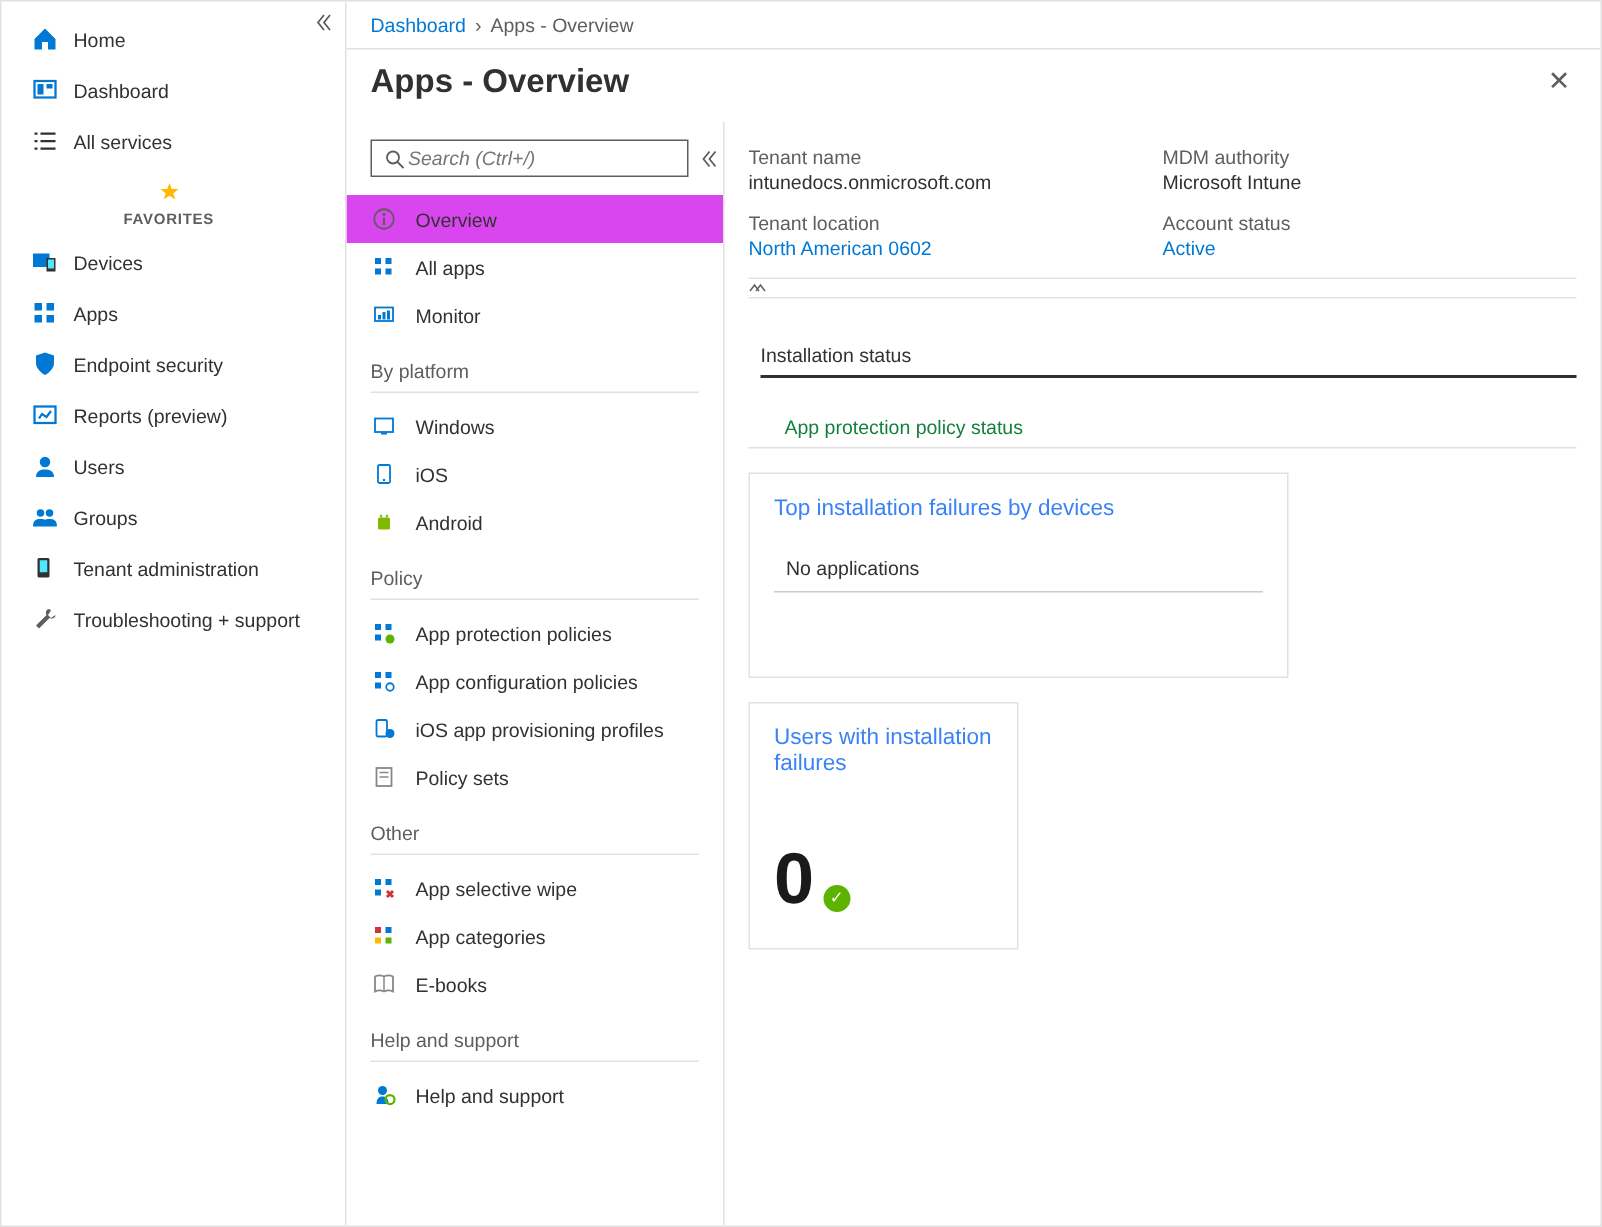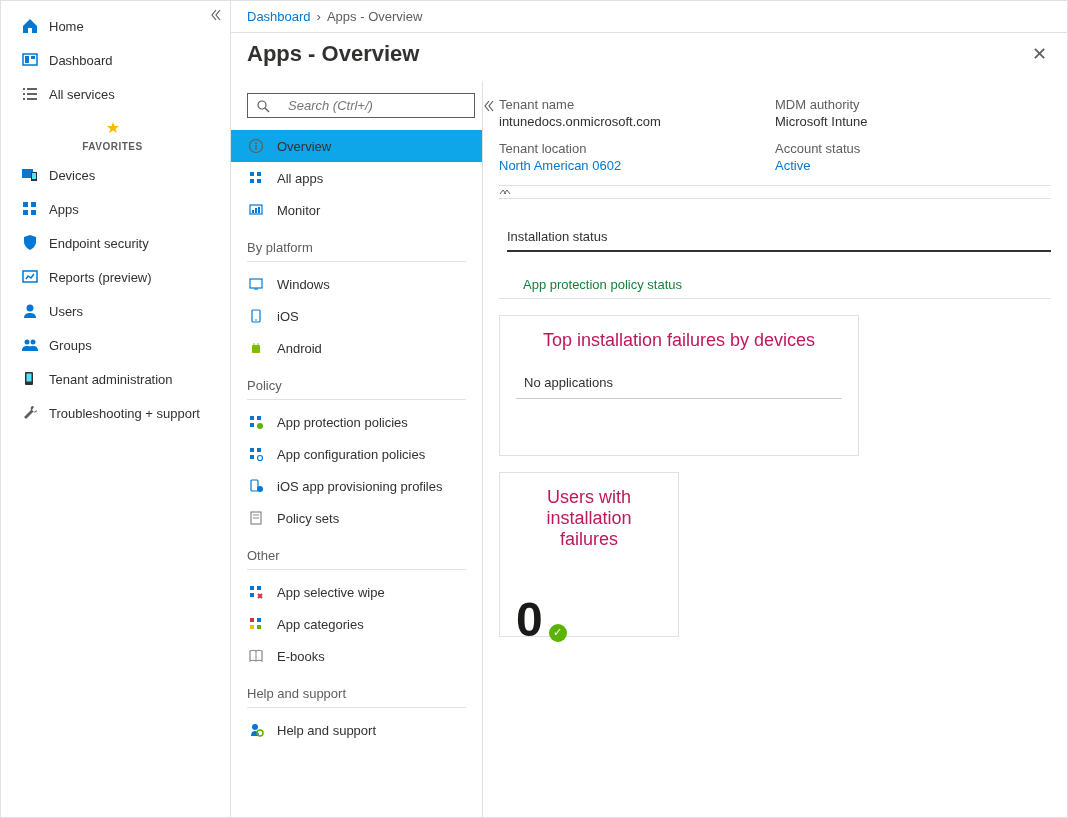--- a/index.html
+++ b/index.html
@@ -106,40 +106,40 @@
       display: flex;
       align-items: center;
       gap: 8px;
     }
     .search-box {
       flex: 1;
       display: flex;
       align-items: center;
       border: 1px solid #605e5c;
       padding: 4px 8px;
-      gap: 18px;
+      gap: 2px;
       justify-content: flex-end;
     }
     .search-box input {
       border: none;
       outline: none;
       flex: 1;
       font-size: 13px;
       font-style: italic;
       color: #605e5c;
       background: transparent;
     }
     .sub-nav-item {
       display: flex;
       align-items: center;
       padding: 7px 12px 7px 16px;
       cursor: pointer;
       gap: 12px;
     }
-    .sub-nav-item.active { background: #0ea5e9; }
+    .sub-nav-item.active { background: #d946ef; }
     .sub-nav-section {
       padding: 14px 16px 6px 16px;
       font-size: 13px;
       color: #605e5c;
       border-bottom: 1px solid #e1e1e1;
       margin: 0 16px 6px 16px;
       padding-left: 0;
       padding-right: 0;
     }
     .detail-pane {
@@ -189,24 +189,23 @@
     }
     .tab.inactive { color: #15803d; margin-left: 16px; }
     .card {
       border: 1px solid #e1e1e1;
       padding: 14px 16px;
       margin-bottom: 16px;
     }
     .card-wide { width: 360px; }
     .card-narrow { width: 180px; height: 165px; }
     .card-title {
-      font-size: 18px;
-      color: #be185d;
+      font-size: 15px;
+      color: #3b82f6;
       margin-bottom: 24px;
-      text-align: center;
     }
     .no-apps {
       border-bottom: 1px solid #ccc;
       padding: 0 0 8px 8px;
       color: #323130;
       margin-bottom: 12px;
     }
     .big-zero {
       display: flex;
       align-items: baseline;

